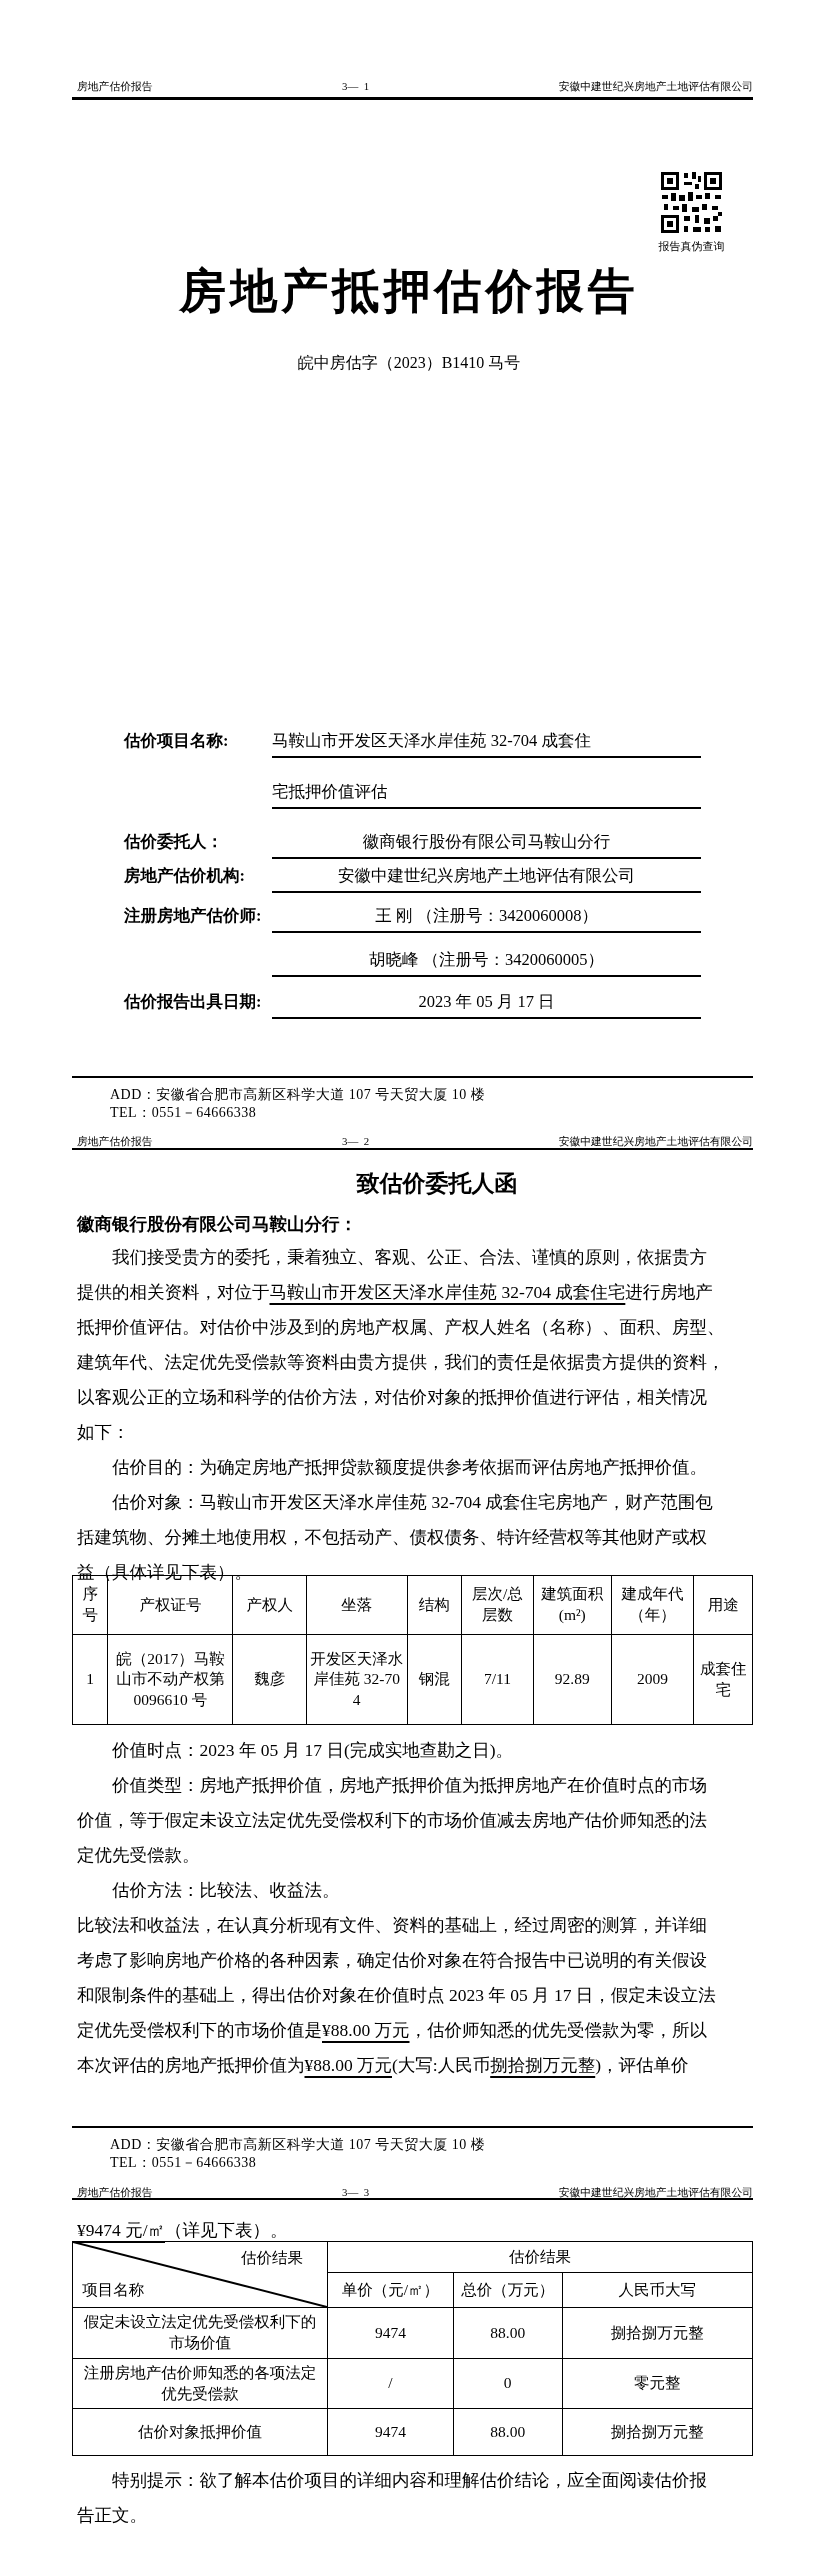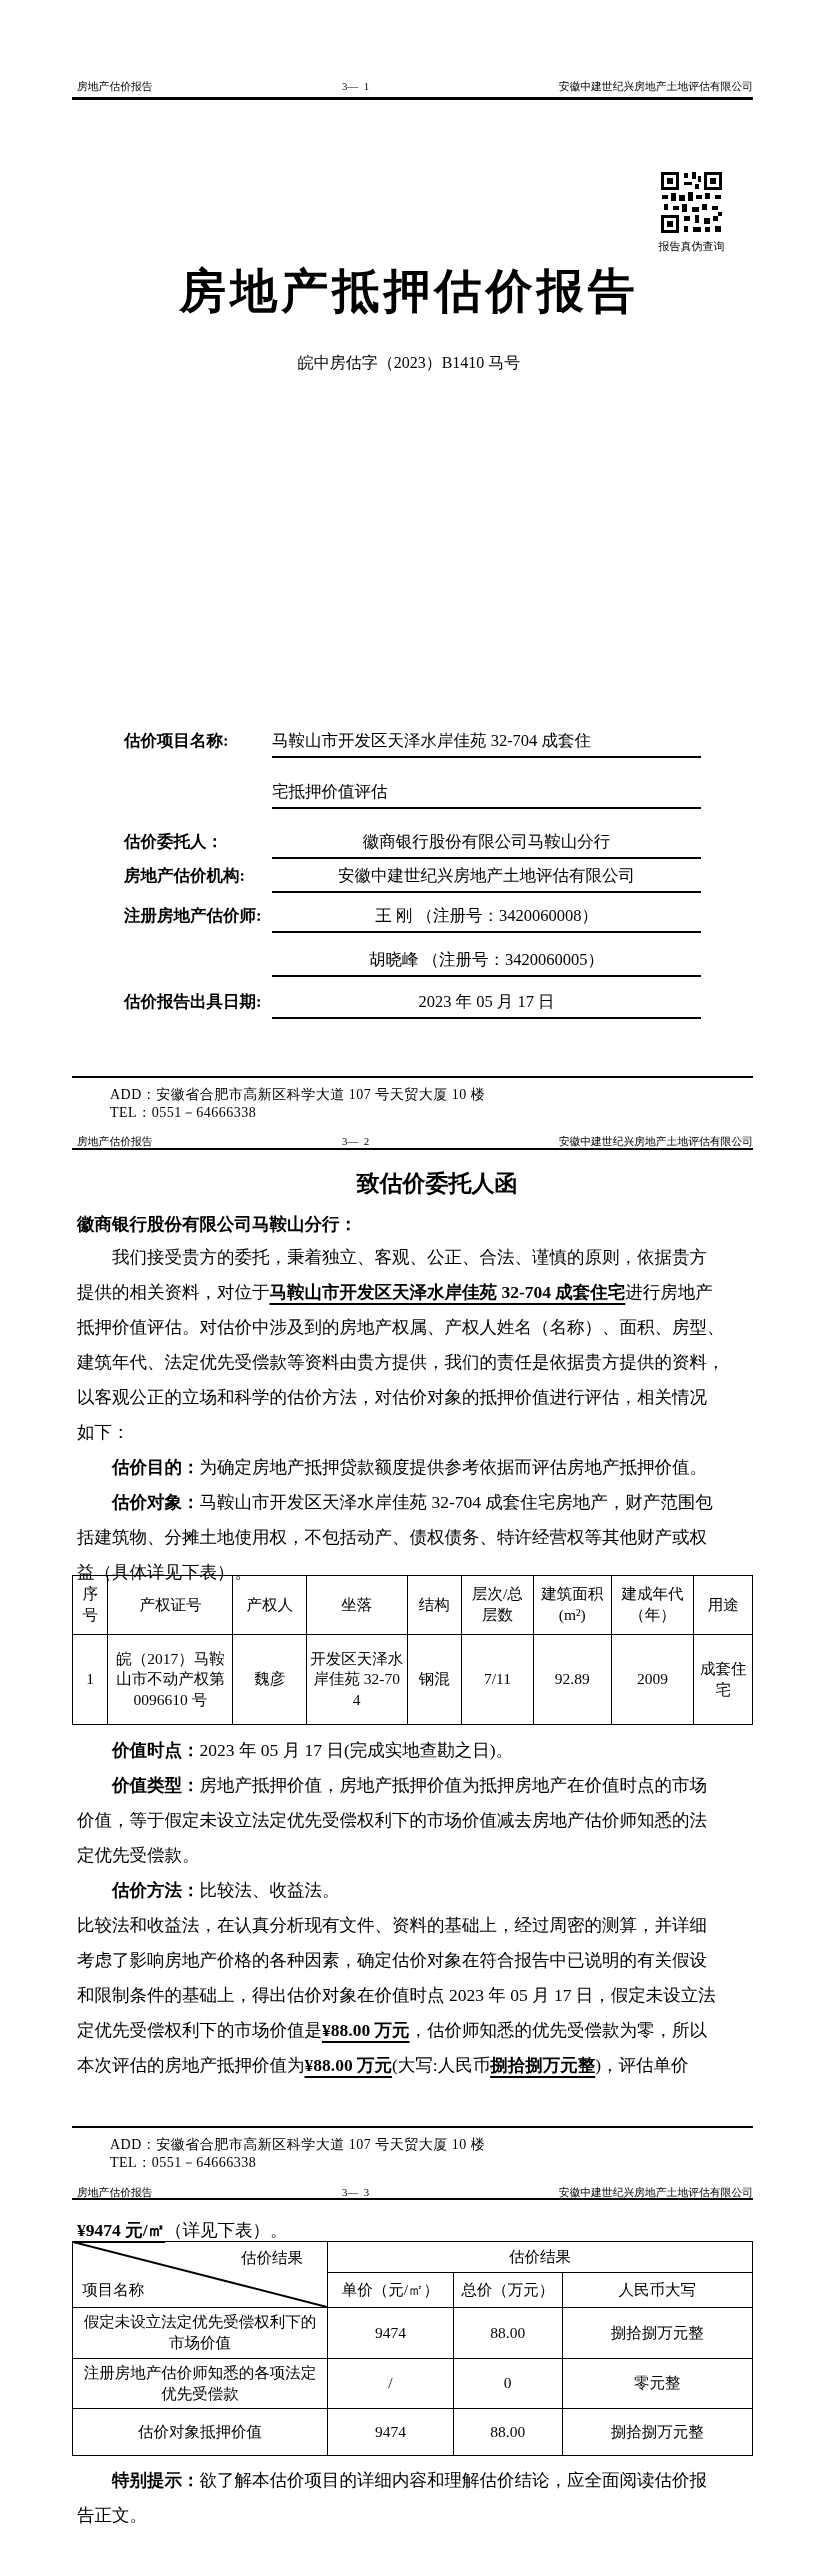--- a/index.html
+++ b/index.html
@@ -16,21 +16,21 @@
   .qrlabel{position:absolute;font-size:11px;text-align:center;}
   .ir{position:absolute;left:0;width:100%;font-size:16.5px;line-height:26px;}
   .ir .lab{position:absolute;left:124px;font-weight:bold;white-space:nowrap;}
   .ir .val{position:absolute;left:272px;width:429px;height:28px;border-bottom:2.1px solid #000;white-space:nowrap;}
   .ir.c .val{text-align:center;}
   .sectitle{position:absolute;left:0;width:100%;text-align:center;font-size:23px;font-weight:bold;padding-left:28px;}
   .salut{position:absolute;left:77px;font-size:17.5px;font-weight:bold;white-space:nowrap;}
   .lines{position:absolute;left:77px;width:701px;}
   .ln{height:35px;line-height:35px;font-size:17.5px;white-space:nowrap;}
   .ln .ind{display:inline-block;width:35px;}
-  .ln .b{font-weight:bold;}
+  .ln .b{font-weight:normal;}
   .ln .u{text-decoration:underline;text-decoration-thickness:1.5px;text-underline-offset:4.6px;}
   table{border-collapse:collapse;table-layout:fixed;}
   .t1,.t2{position:absolute;left:72px;width:681px;}
   .t1 th,.t1 td,.t2 th,.t2 td{border:1px solid #000;font-weight:normal;font-size:15.5px;
       text-align:center;vertical-align:middle;padding:1px 3.1px;line-height:20.6px;word-break:break-all;}
   .t1 thead th{height:56px;}
   .t1 td{height:87px;}
   .t2 .ghrow th{height:28px;}
   .t2 .shrow th{height:32px;text-align:center;}
   .t2 .r1 td{height:48px;}

